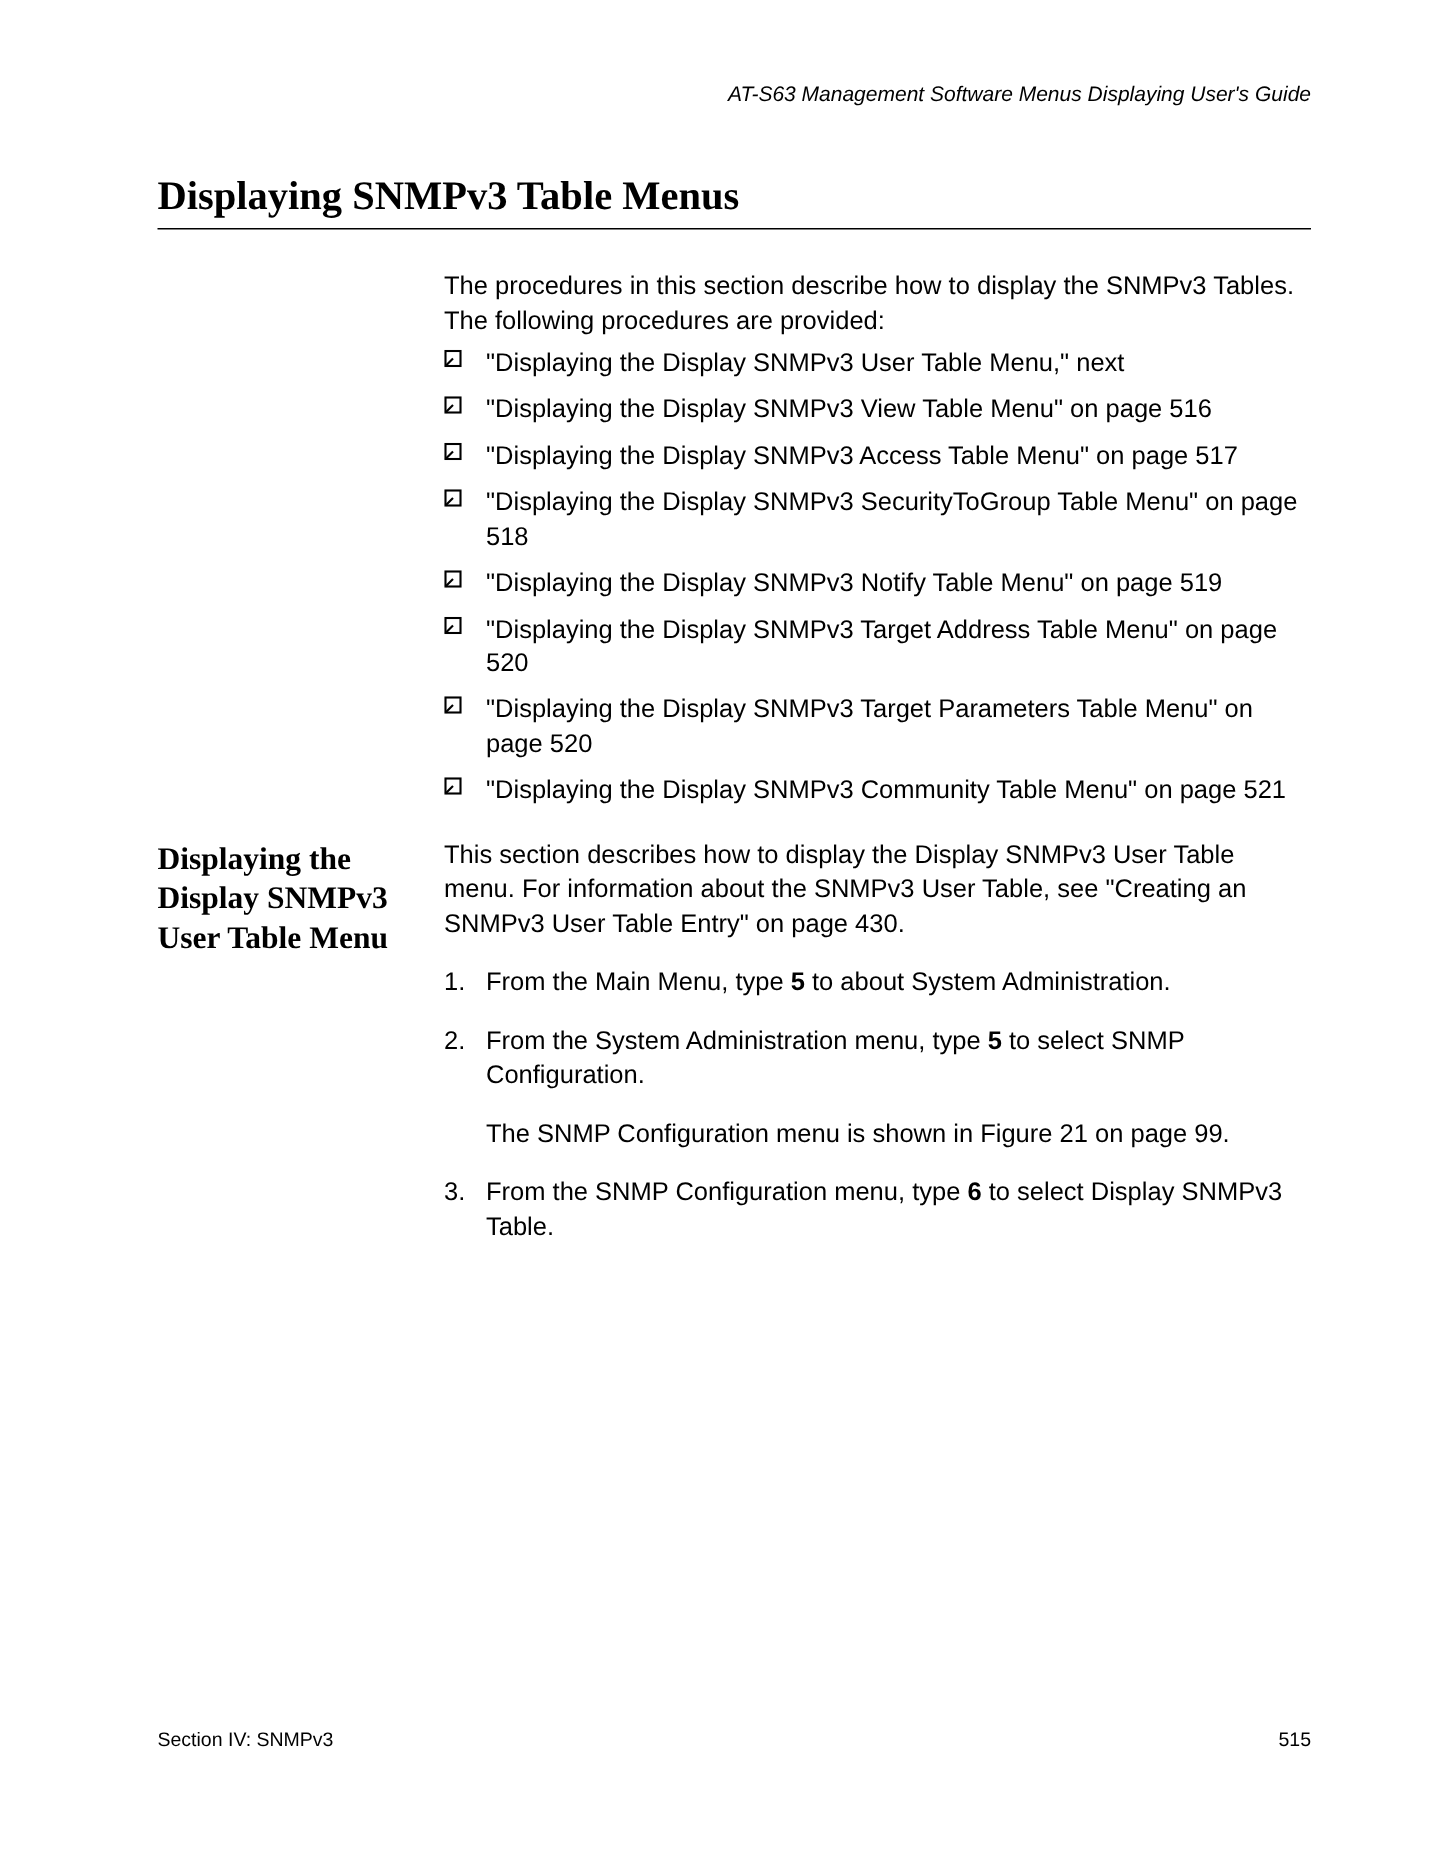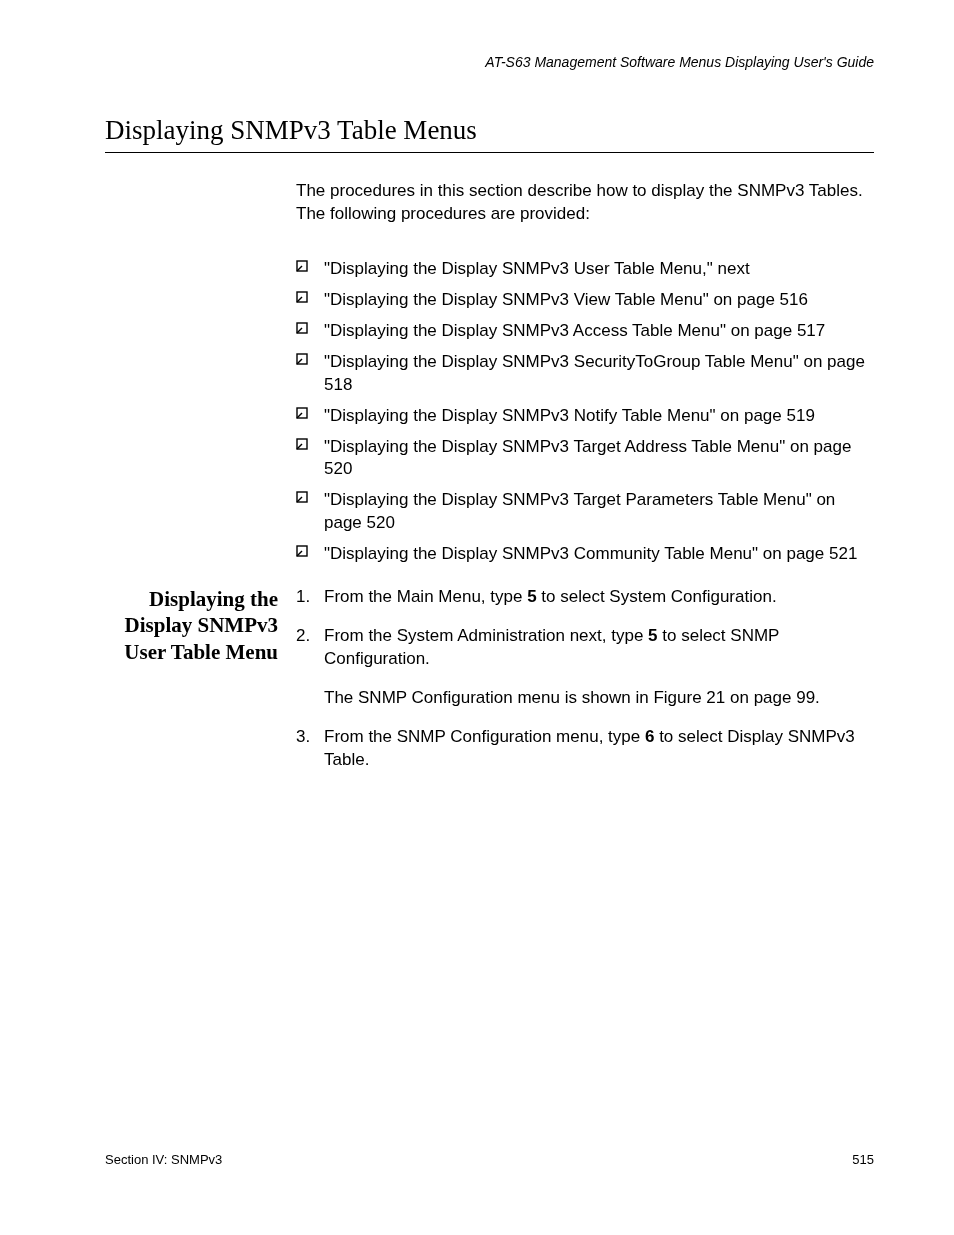--- a/index.html
+++ b/index.html
@@ -23,46 +23,46 @@
       font-style: italic;
       font-family: Arial, Helvetica, sans-serif;
     }
     .main-title {
       position: absolute;
       top: 115px;
       left: 105px;
       right: 80px;
       font-family: "Times New Roman", Times, serif;
       font-size: 27px;
-      font-weight: normal;
+      font-weight: bold;
       border-bottom: 1.5px solid #000;
       padding-bottom: 6px;
     }
     .content-area {
       position: absolute;
       top: 180px;
       left: 105px;
       right: 80px;
     }
     .two-col {
       display: flex;
     }
     .left-col {
       width: 191px;
       flex-shrink: 0;
-      text-align: right;
+      text-align: left;
       padding-right: 18px;
     }
     .right-col {
       flex: 1;
       font-size: 17px;
       line-height: 1.35;
     }
     .intro-para {
-      margin-bottom: 32px;
+      margin-bottom: 5px;
     }
     .bullet-list {
       list-style: none;
       padding: 0;
       margin: 0 0 20px 0;
     }
     .bullet-list li {
       position: relative;
       padding-left: 28px;
       margin-bottom: 8px;
@@ -214,28 +214,29 @@
         </li>
       </ul>
     </div>
   </div>
 
   <div class="two-col">
     <div class="left-col">
       <div class="subsection-title">Displaying the Display SNMPv3 User Table Menu</div>
     </div>
     <div class="right-col">
+      <p class="body-para">This section describes how to display the Display SNMPv3 User Table menu. For information about the SNMPv3 User Table, see "Creating an SNMPv3 User Table Entry" on page 430.</p>
       <ol class="ordered-list">
         <li>
           <span class="ol-number">1.</span>
-          <p class="ol-body"><span>From the Main Menu, type </span><span class="bold">5</span><span> to select System Configuration.</span></p>
+          <p class="ol-body"><span>From the Main Menu, type </span><span class="bold">5</span><span> to about System Administration.</span></p>
         </li>
         <li>
           <span class="ol-number">2.</span>
-          <p class="ol-body"><span>From the System Administration next, type </span><span class="bold">5</span><span> to select SNMP Configuration.</span></p>
+          <p class="ol-body"><span>From the System Administration menu, type </span><span class="bold">5</span><span> to select SNMP Configuration.</span></p>
           <p class="ol-sub">The SNMP Configuration menu is shown in Figure 21 on page 99.</p>
         </li>
         <li>
           <span class="ol-number">3.</span>
           <p class="ol-body"><span>From the SNMP Configuration menu, type </span><span class="bold">6</span><span> to select Display SNMPv3 Table.</span></p>
         </li>
       </ol>
     </div>
   </div>
 </div>

